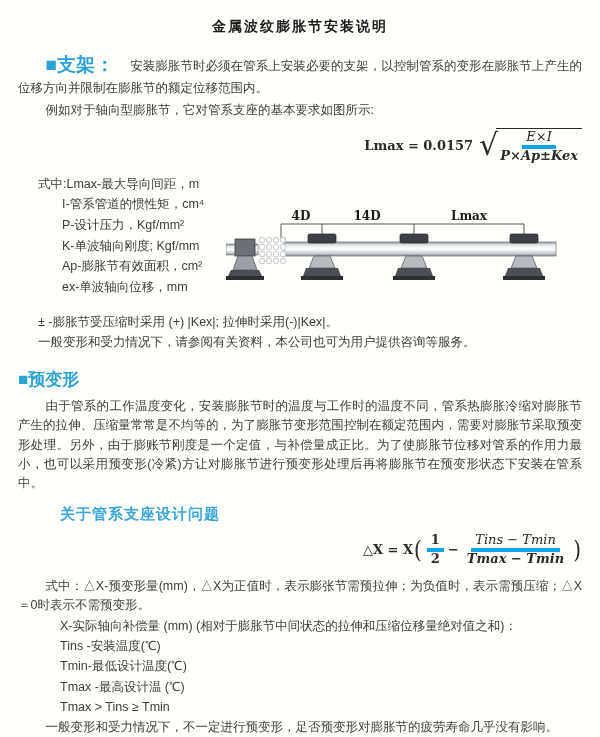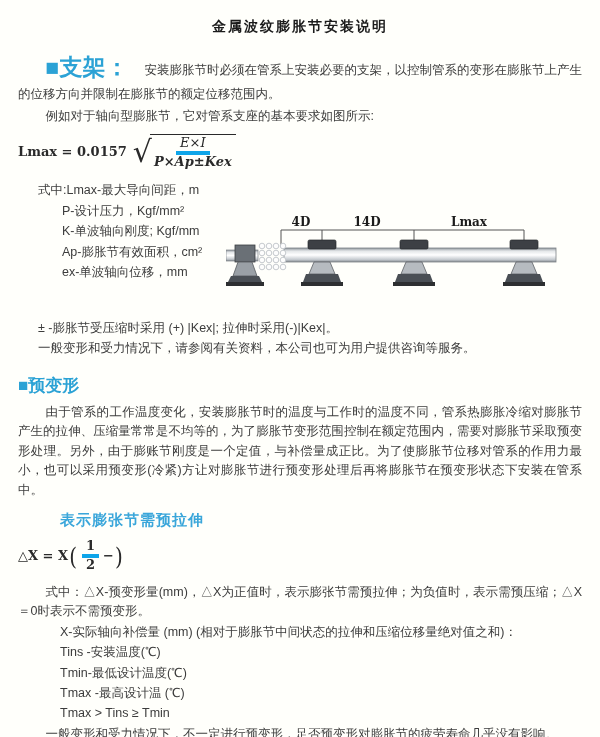--- a/index.html
+++ b/index.html
@@ -11,27 +11,27 @@
     font-size:12.5px;
     line-height:1.55;
   }
   .page{ width:600px; min-height:737px; box-sizing:border-box; padding:10px 18px 26px; background:#fffffb; }
   .doc-title{
     text-align:center; font-size:14px; font-weight:bold; color:#1b1b1b;
     margin:6px 0 12px; letter-spacing:2px;
   }
   .para{ margin:0 0 2px; text-align:justify; }
   .para.indented{ text-indent:2.2em; }
-  .sec-head-inline{ font-size:23px; font-weight:bold; vertical-align:-1px; margin-right:16px; white-space:nowrap;}
+  .sec-head-inline{ font-size:19px; font-weight:bold; vertical-align:-1px; margin-right:16px; white-space:nowrap;}
   .sec-head-block{ font-size:17px; font-weight:bold; margin:14px 0 4px; }
   .sub-head{ font-size:15px; font-weight:bold; letter-spacing:1px; }
   .sub-head.axial{ margin:8px 0 6px 42px; }
 
   
-  .formula-row{ display:flex; justify-content:flex-start; margin:8px 0 10px; }
+  .formula-row{ display:flex; justify-content:flex-end; margin:8px 0 10px; }
   .formula{
     font-family:"DejaVu Serif", serif; font-size:13px; color:#2a2a2a;
     display:inline-flex; align-items:center; font-weight:bold;
   }
   .formula .it{ font-style:italic; font-weight:normal; }
   .frac{ display:inline-flex; flex-direction:column; align-items:center; margin:0 4px; line-height:1.15; }
   .frac .num{ border-bottom:4px solid #0ea5e9; padding:0 4px; }
   .frac .den{ padding:0 4px;font-weight:bold; }
   .sqrt{ display:inline-flex; align-items:center; margin-left:6px; }
   .radical{ font-size:30px; font-weight:normal; line-height:0.9; margin-right:-2px; transform:translateY(-1px); }
@@ -71,20 +71,21 @@
           <span class="num it">E×I</span>
           <span class="den it">P×Ap±Kex</span>
         </span>
       </span>
     </span>
   </div>
 
   <div class="defs-diagram">
     <div class="def-list">
       <div class="def-line first">式中:Lmax-最大导向间距，m</div>
+      <div class="def-line rest">I-管系管道的惯性矩，cm⁴</div>
       <div class="def-line rest">P-设计压力，Kgf/mm²</div>
       <div class="def-line rest">K-单波轴向刚度; Kgf/mm</div>
       <div class="def-line rest">Ap-膨胀节有效面积，cm²</div>
       <div class="def-line rest">ex-单波轴向位移，mm</div>
     </div>
 
     <svg class="diagram" viewBox="0 0 360 100" xmlns="http://www.w3.org/2000/svg">
       <defs>
         <linearGradient id="pipeGrad" x1="0" y1="0" x2="0" y2="1">
           <stop offset="0" stop-color="#8f969c"></stop>
@@ -158,31 +159,35 @@
     </svg>
   </div>
 
   <div class="note lvl1">± -膨胀节受压缩时采用 (+) |Kex|; 拉伸时采用(-)|Kex|。</div>
   <div class="note lvl1">一般变形和受力情况下，请参阅有关资料，本公司也可为用户提供咨询等服务。</div>
 
   <div class="sec-head-block" style="color:#2ba2d5"><span>■</span><span>预变形</span></div>
 
   <p class="para indented">由于管系的工作温度变化，安装膨胀节时的温度与工作时的温度不同，管系热膨胀冷缩对膨胀节产生的拉伸、压缩量常常是不均等的，为了膨胀节变形范围控制在额定范围内，需要对膨胀节采取预变形处理。另外，由于膨账节刚度是一个定值，与补偿量成正比。为了使膨胀节位移对管系的作用力最小，也可以采用预变形(冷紧)方让对膨胀节进行预变形处理后再将膨胀节在预变形状态下安装在管系中。</p>
 
-  <div class="sub-head axial" style="color:#3aa6da">表示膨张节需预拉伸</div>
+  <div class="sub-head axial" style="color:#3aa6da">关于管系支座设计问题</div>
 
   <div class="formula-row">
     <span class="formula">
       <span>△X = X</span>
       <span class="paren">(</span>
       <span class="frac">
         <span class="num">1</span>
         <span class="den">2</span>
       </span>
       <span>−</span>
+      <span class="frac">
+        <span class="num it">Tins − Tmin</span>
+        <span class="den it">Tmax − Tmin</span>
+      </span>
       <span class="paren">)</span>
     </span>
   </div>
 
   <div class="note hang">式中：△X-预变形量(mm)，△X为正值时，表示膨张节需预拉伸；为负值时，表示需预压缩；△X＝0时表示不需预变形。</div>
   <div class="note lvl2">X-实际轴向补偿量 (mm) (相对于膨胀节中间状态的拉伸和压缩位移量绝对值之和)：</div>
   <div class="note lvl2">Tins -安装温度(℃)</div>
   <div class="note lvl2">Tmin-最低设计温度(℃)</div>
   <div class="note lvl2">Tmax -最高设计温 (℃)</div>
   <div class="note lvl2">Tmax &gt; Tins ≥ Tmin</div>

